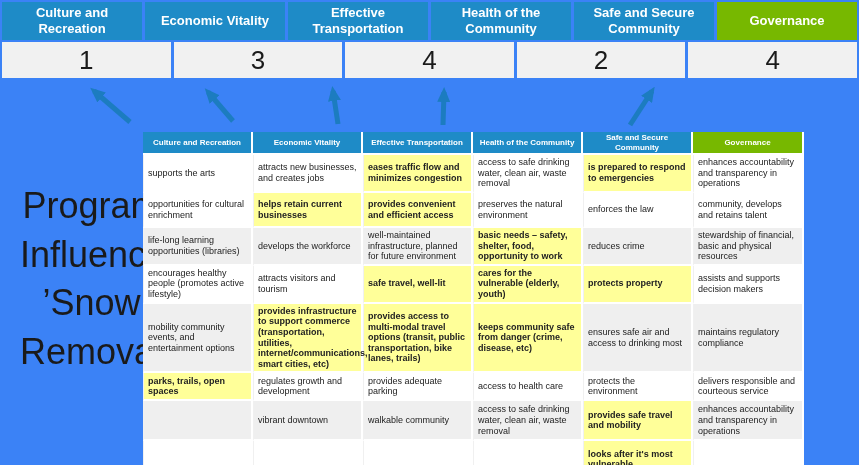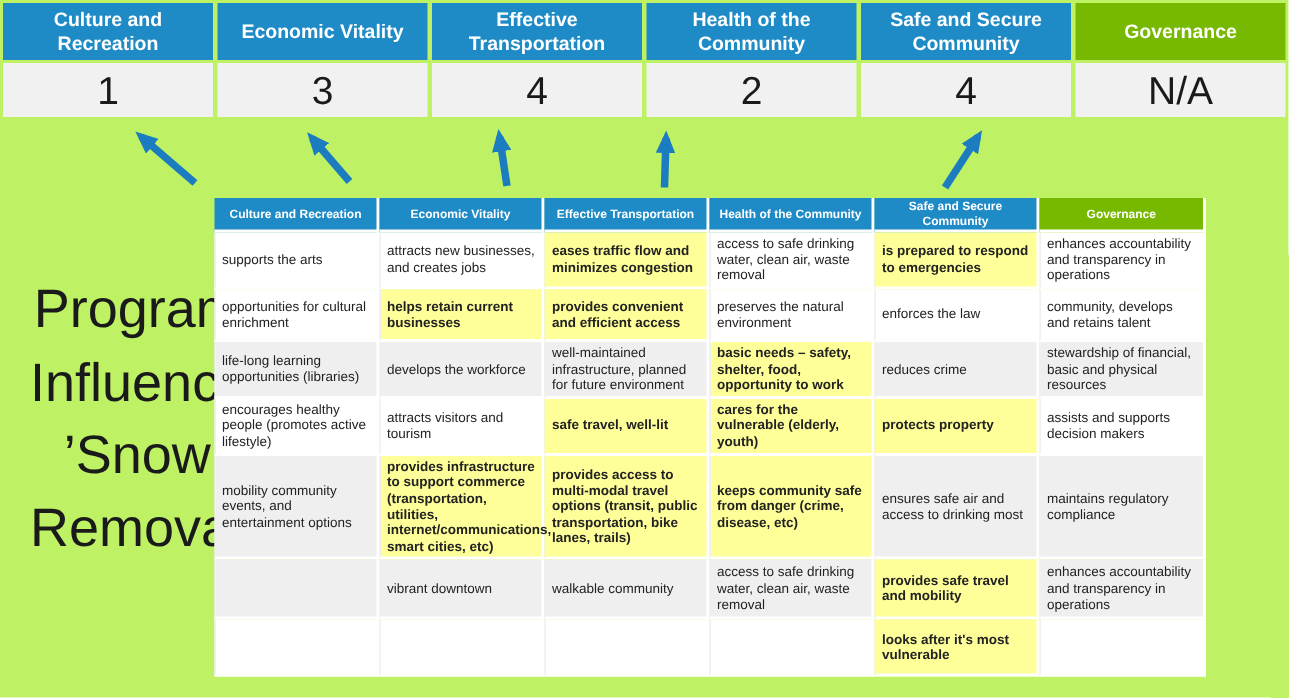--- a/index.html
+++ b/index.html
@@ -1,16 +1,16 @@
 <!DOCTYPE html>
 <html><head>
 <meta charset="utf-8">
 <style>
   html,body{margin:0;padding:0;background:#fff;}
-  .stage{position:relative;width:859px;height:465px;background:#bef264;overflow:hidden;
+  .stage{position:relative;width:859px;height:465px;background:#3b82f6;overflow:hidden;
          font-family:"Liberation Sans",sans-serif;}
 
   
   .top-row{position:absolute;left:2px;top:2px;width:855px;height:38px;display:flex;gap:3px;}
   .tbox{flex:1;background:#1E8BC7;color:#fff;font-weight:bold;font-size:13px;line-height:1.25;
         display:flex;align-items:center;justify-content:center;text-align:center;padding:0 8px;box-sizing:border-box;}
   .tbox.gov{background:#77B800;}
 
   
   .num-row{position:absolute;left:2px;top:42px;width:855px;height:36px;display:flex;gap:3px;}
@@ -50,21 +50,20 @@
     <div class="tbox">Safe and Secure Community</div>
     <div class="tbox gov">Governance</div>
   </div>
 
   <div class="num-row">
     <div class="nbox">1</div>
     <div class="nbox">3</div>
     <div class="nbox">4</div>
     <div class="nbox">2</div>
     <div class="nbox">4</div>
-    <div class="nbox">N/A</div>
   </div>
 
   <svg class="arrows" viewBox="0 0 859 52">
     <defs>
       <marker id="ah" markerWidth="15" markerHeight="13" refX="10" refY="6.5" orient="auto" markerUnits="userSpaceOnUse">
         <path d="M0,0 L15,6.5 L0,13 Z" fill="#1C7CC0"></path>
       </marker>
     </defs>
     <line x1="130" y1="42" x2="94" y2="11" stroke="#1C7CC0" stroke-width="5" marker-end="url(#ah)"></line>
     <line x1="233" y1="41" x2="208" y2="12" stroke="#1C7CC0" stroke-width="5" marker-end="url(#ah)"></line>
@@ -128,20 +127,28 @@
         <td>assists and supports decision makers</td>
       </tr>
       <tr class="band" style="height:62px">
         <td>mobility community events, and entertainment options</td>
         <td class="hl">provides infrastructure to support commerce (transportation, utilities, internet/communications, smart cities, etc)</td>
         <td class="hl">provides access to multi-modal travel options (transit, public transportation, bike lanes, trails)</td>
         <td class="hl">keeps community safe from danger (crime, disease, etc)</td>
         <td>ensures safe air and access to drinking most</td>
         <td>maintains regulatory compliance</td>
       </tr>
+      <tr style="height:28px">
+        <td class="hl">parks, trails, open spaces</td>
+        <td>regulates growth and development</td>
+        <td>provides adequate parking</td>
+        <td>access to health care</td>
+        <td>protects the environment</td>
+        <td>delivers responsible and courteous service</td>
+      </tr>
       <tr class="band" style="height:40px">
         <td></td>
         <td>vibrant downtown</td>
         <td>walkable community</td>
         <td>access to safe drinking water, clean air, waste removal</td>
         <td class="hl">provides safe travel and mobility</td>
         <td>enhances accountability and transparency in operations</td>
       </tr>
       <tr style="height:38px">
         <td></td>

